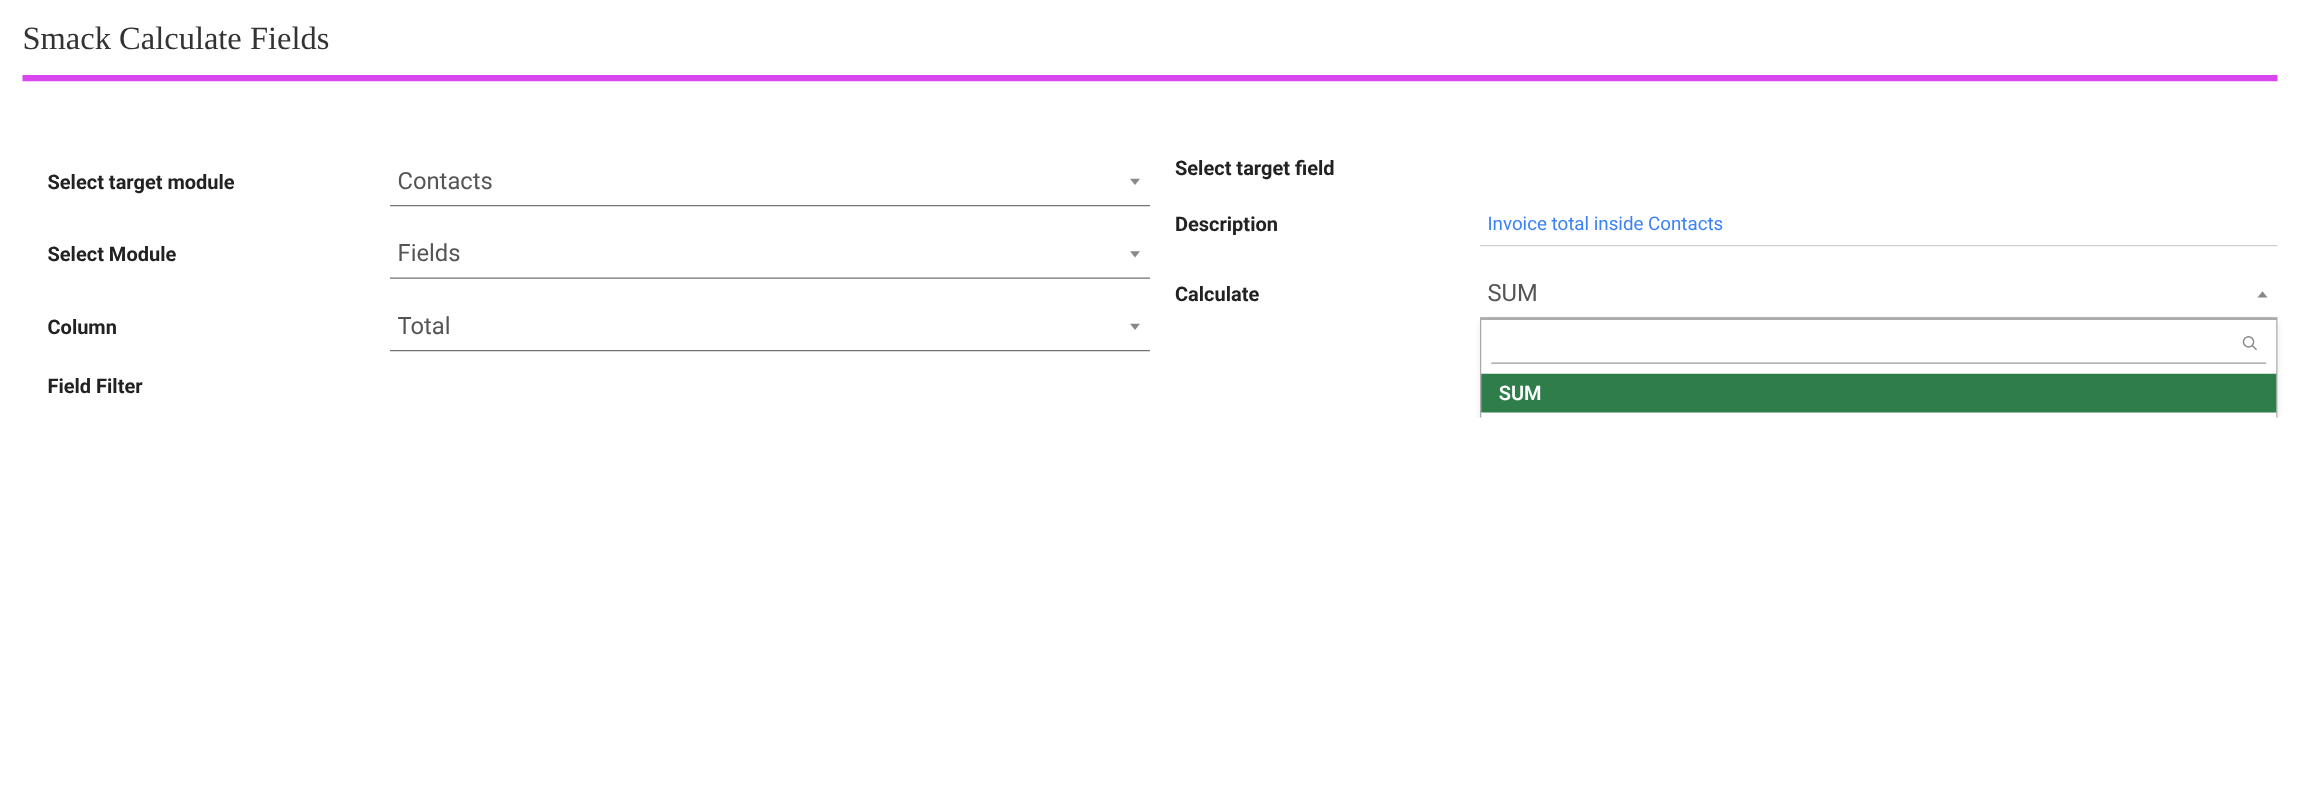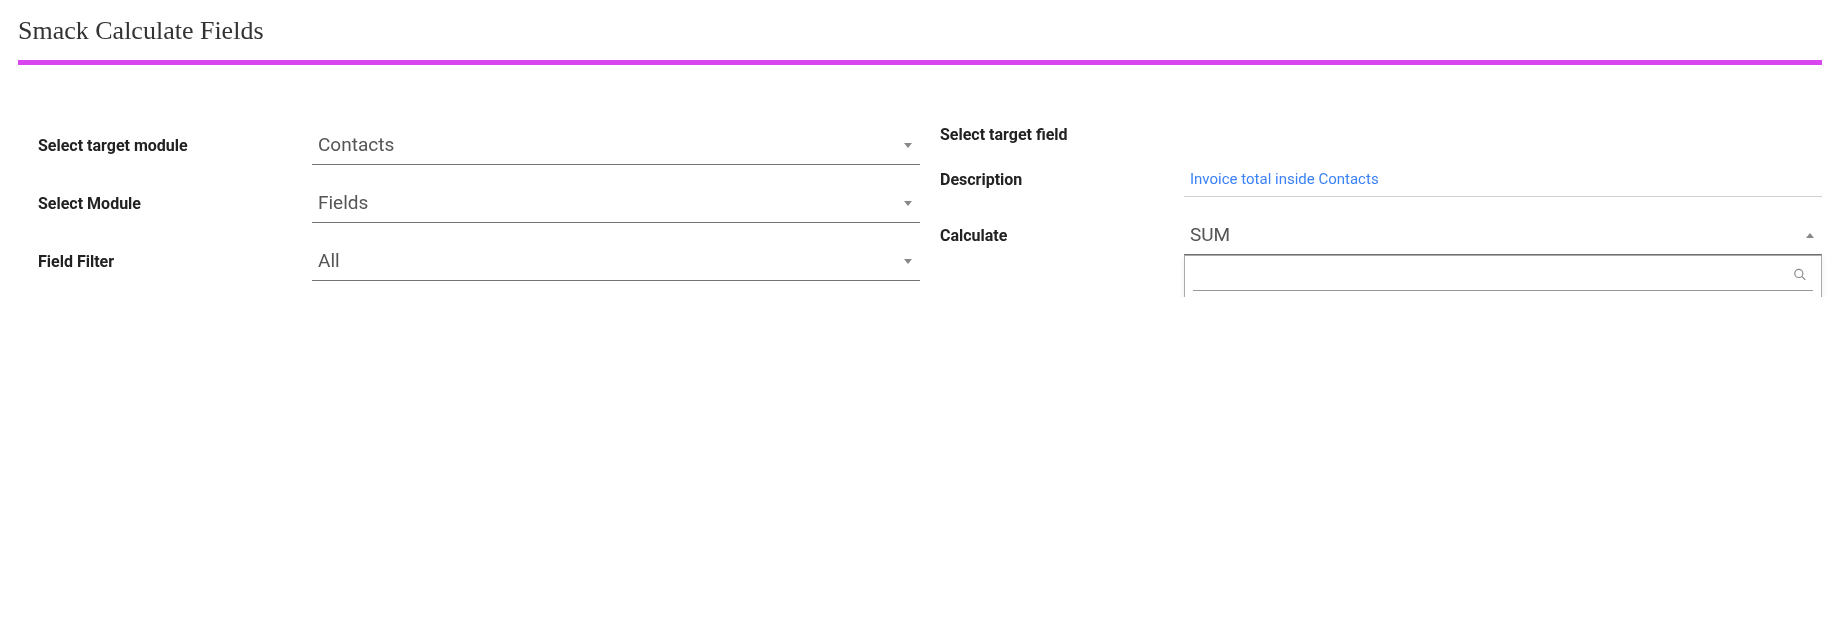--- a/index.html
+++ b/index.html
@@ -159,26 +159,29 @@
       </div>
     </div>
 
     <div class="row">
       <div class="label">Select Module</div>
       <div class="control">
         <div class="select">Fields</div>
       </div>
     </div>
 
+    <div class="row">
+      <div class="label">Column</div>
+      <div class="control">
+        <div class="select">Total</div>
+      </div>
+    </div>
 
     <div class="row">
       <div class="label">Field Filter</div>
-      <div class="control">
-        <div class="select">All</div>
-      </div>
     </div>
 
   </div>
 
   <div class="col col-right">
 
     <div class="row">
       <div class="label">Select target field</div>
     </div>
 

